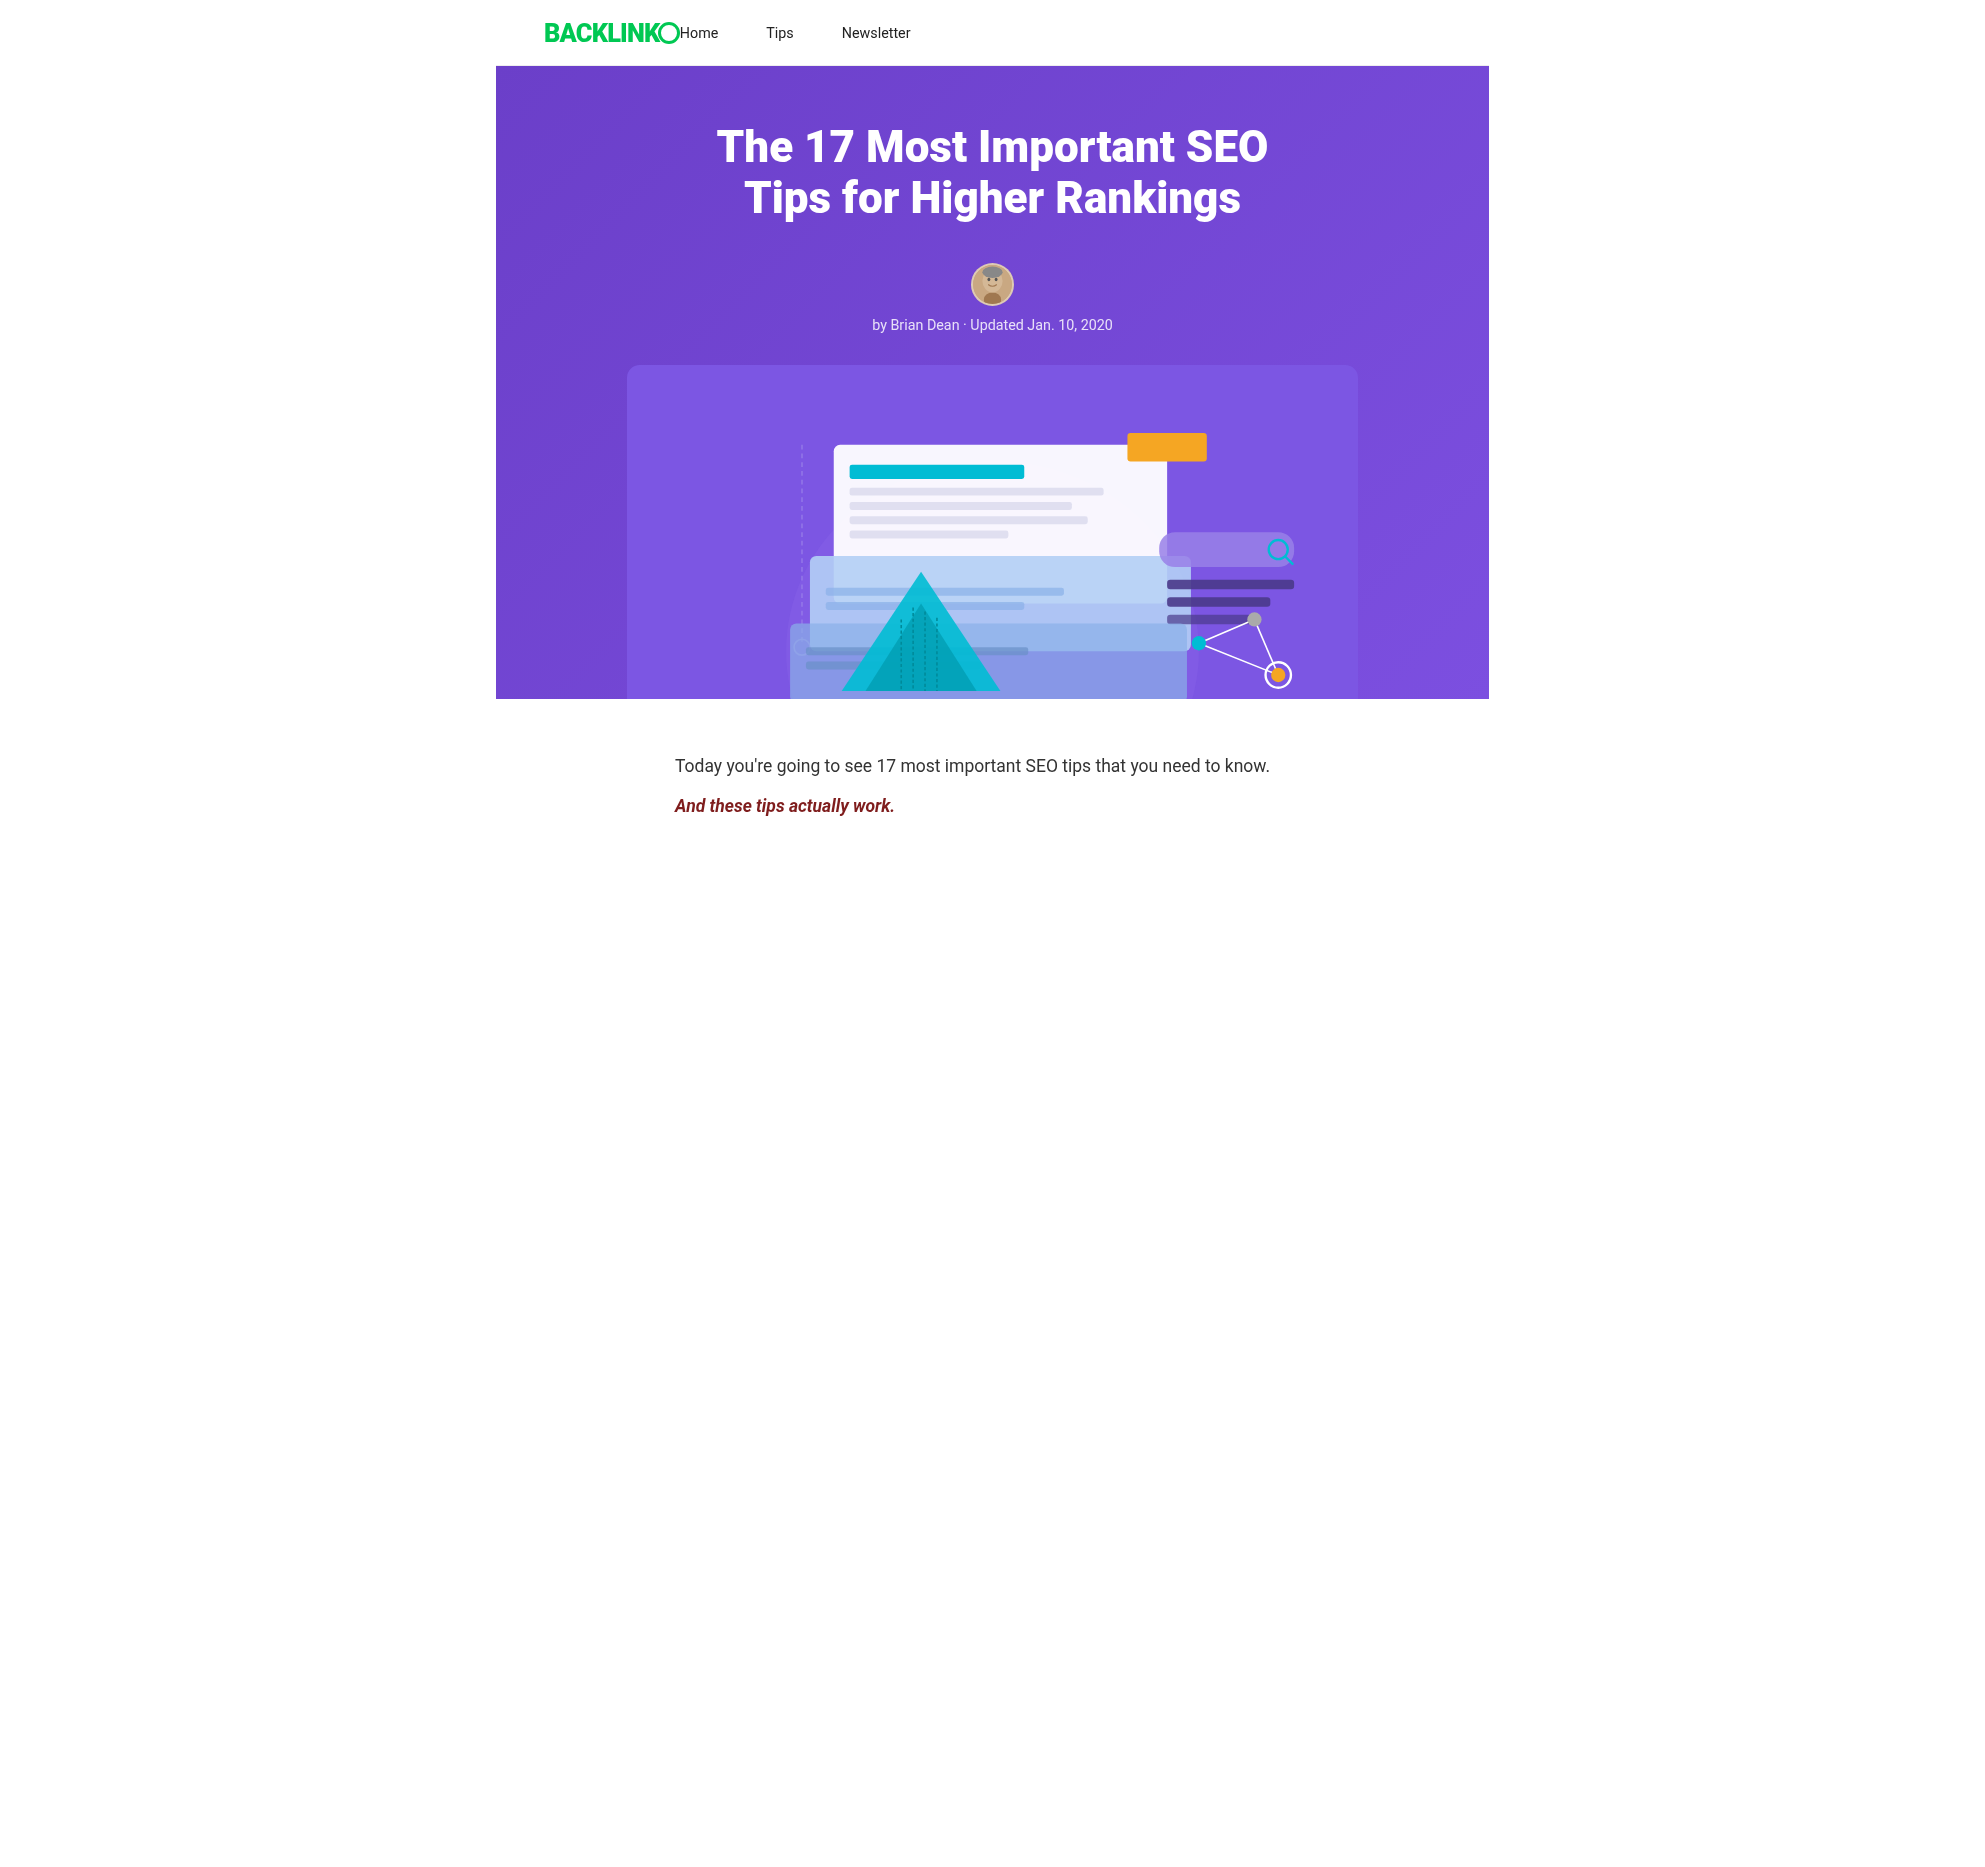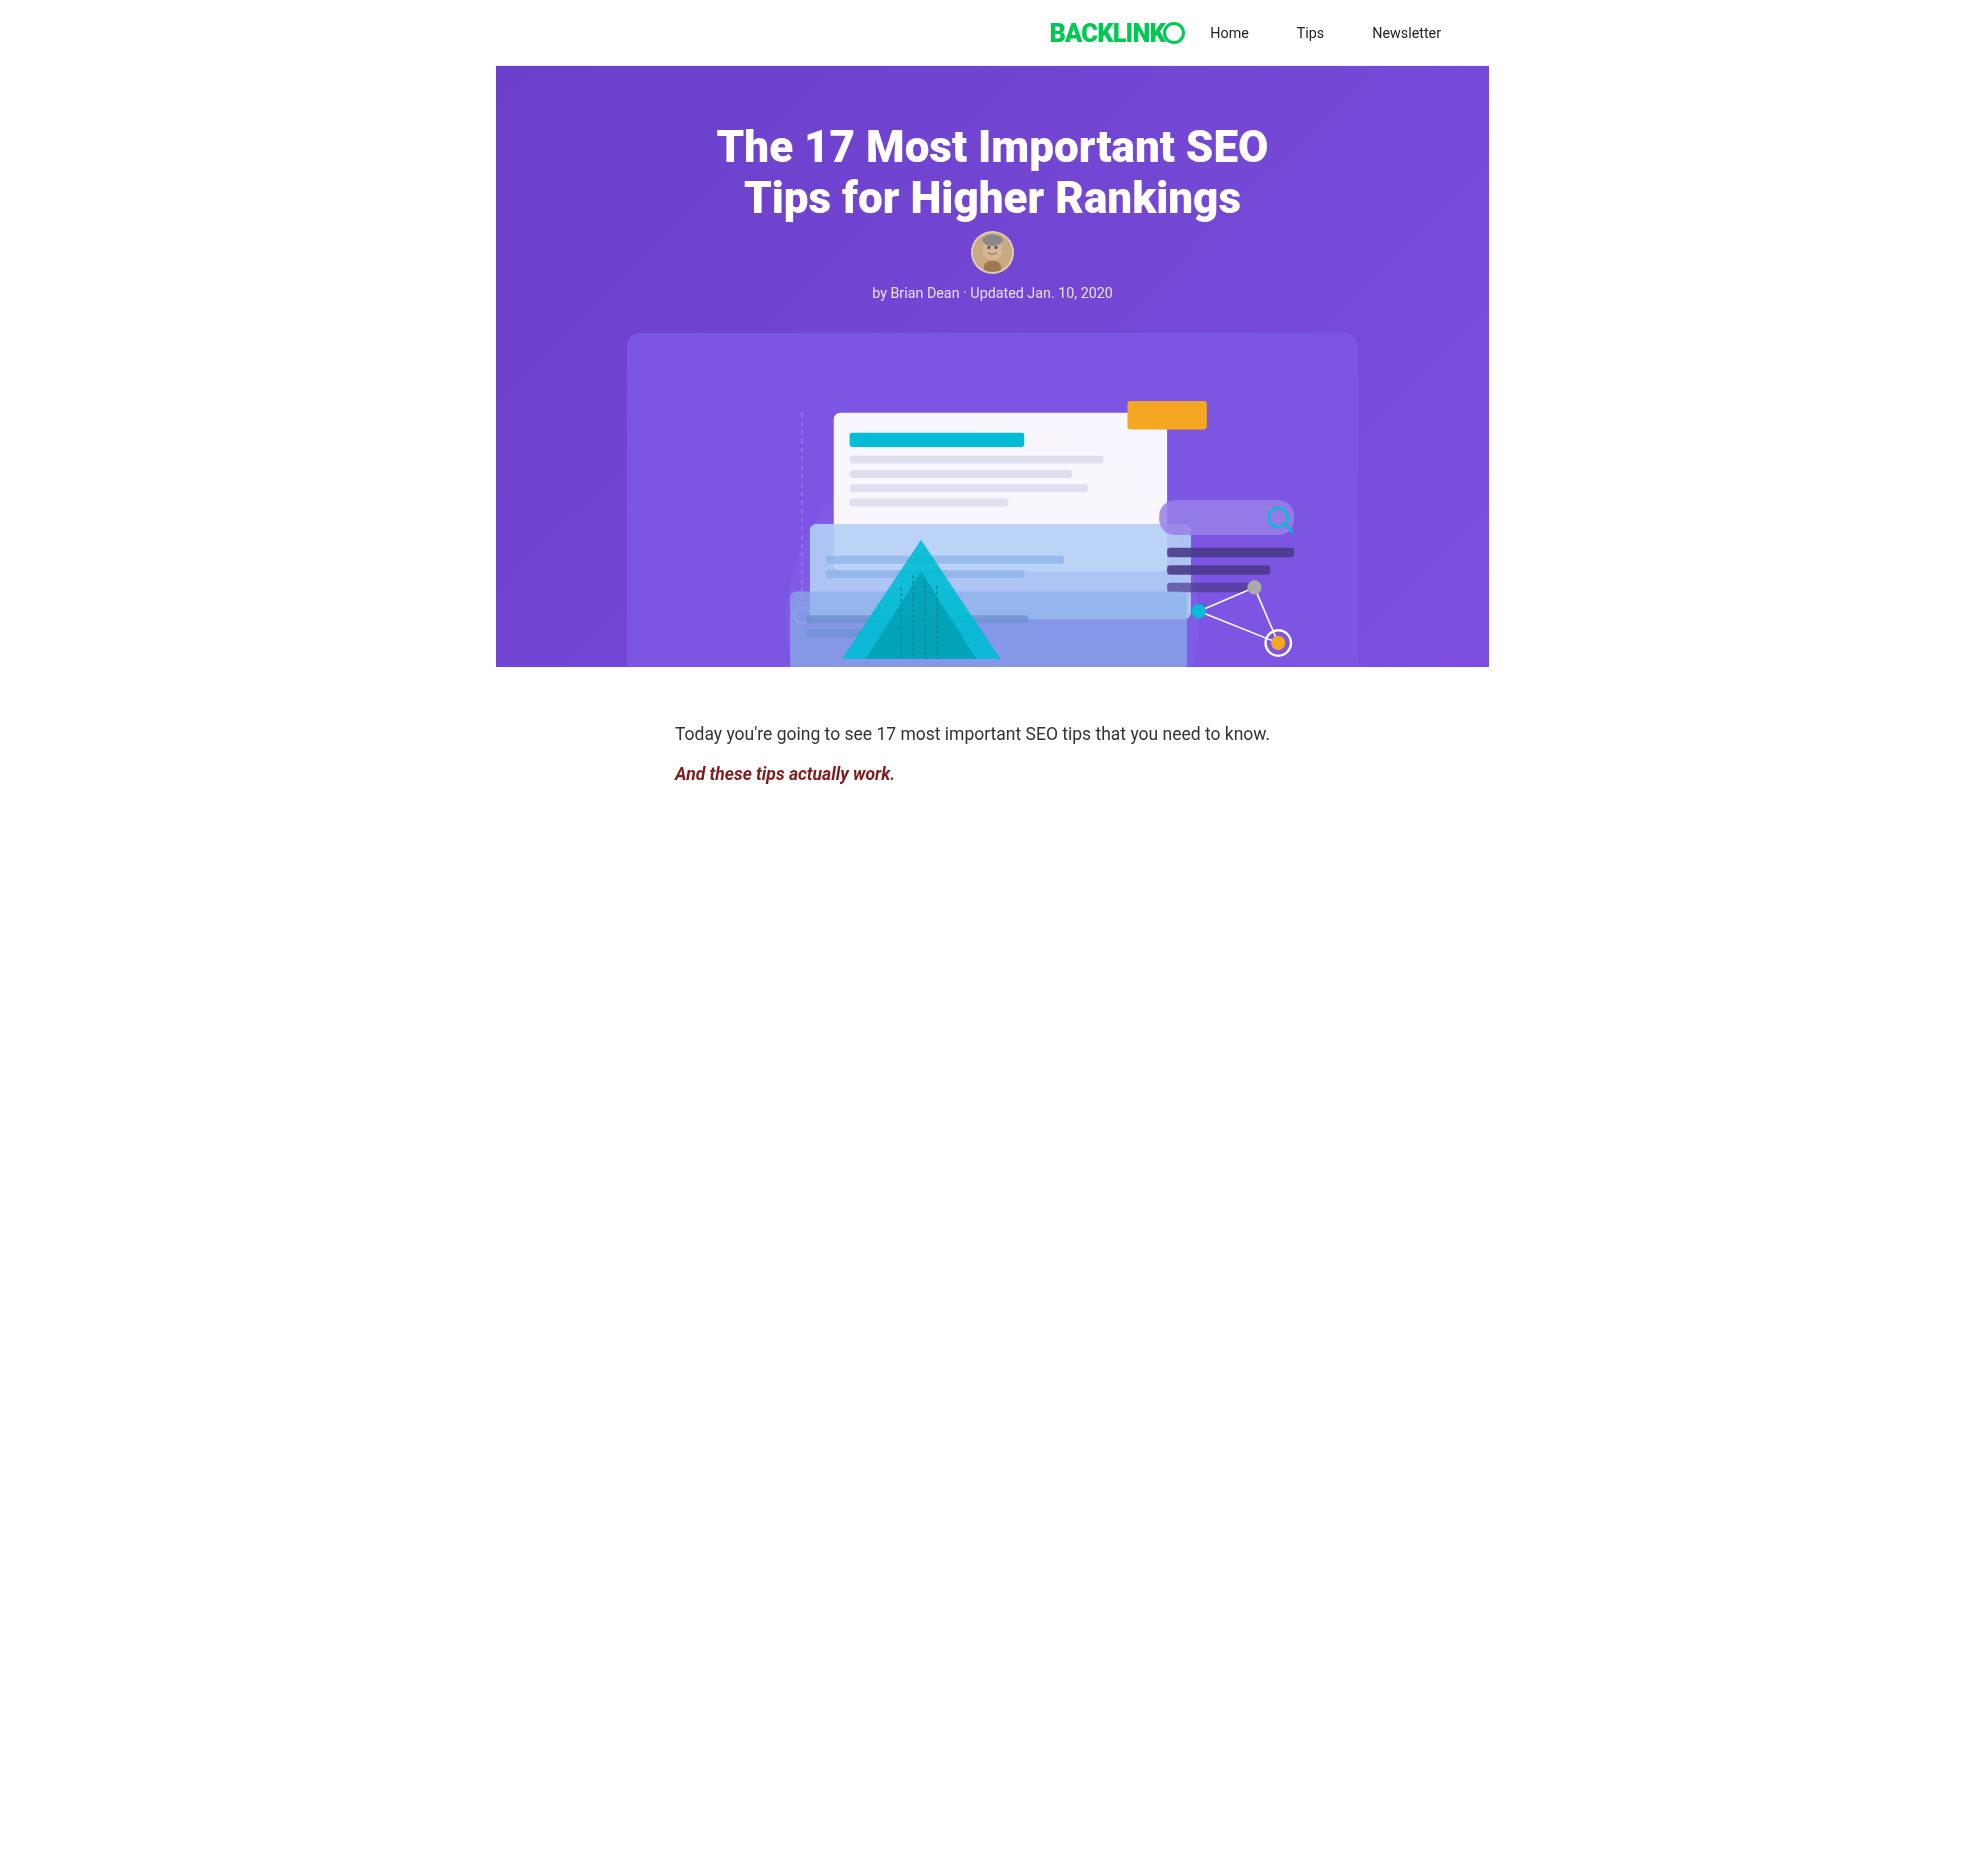--- a/index.html
+++ b/index.html
@@ -12,25 +12,24 @@
       font-family: -apple-system, BlinkMacSystemFont, 'Segoe UI', Roboto, Oxygen, sans-serif;
       background: #fff;
       width: 993px;
       margin: 0 auto;
     }
 
     
     .header {
       display: flex;
       align-items: center;
-      justify-content: flex-end;
+      justify-content: flex-start;
       padding: 17.5px 48px;
       background: #fff;
       border-bottom: 0.8px solid #eee;
-      gap: 25px;
     }
 
     .logo {
       font-size: 25.4px;
       font-weight: 900;
       color: #00c853;
       letter-spacing: -0.8px;
       text-decoration: none;
     }
 
@@ -67,21 +66,21 @@
       text-align: center;
       min-height: 461px;
     }
 
     .hero-title {
       color: #fff;
       font-size: 44px;
       font-weight: 900;
       line-height: 1.15;
       max-width: 635px;
-      margin: 0 auto 8px auto;
+      margin: 0 auto 40px auto;
     }
 
     .author-line {
       display: flex;
       align-items: center;
       justify-content: center;
       gap: 11px;
       margin-bottom: 32px;
       flex-direction: column;
     }

